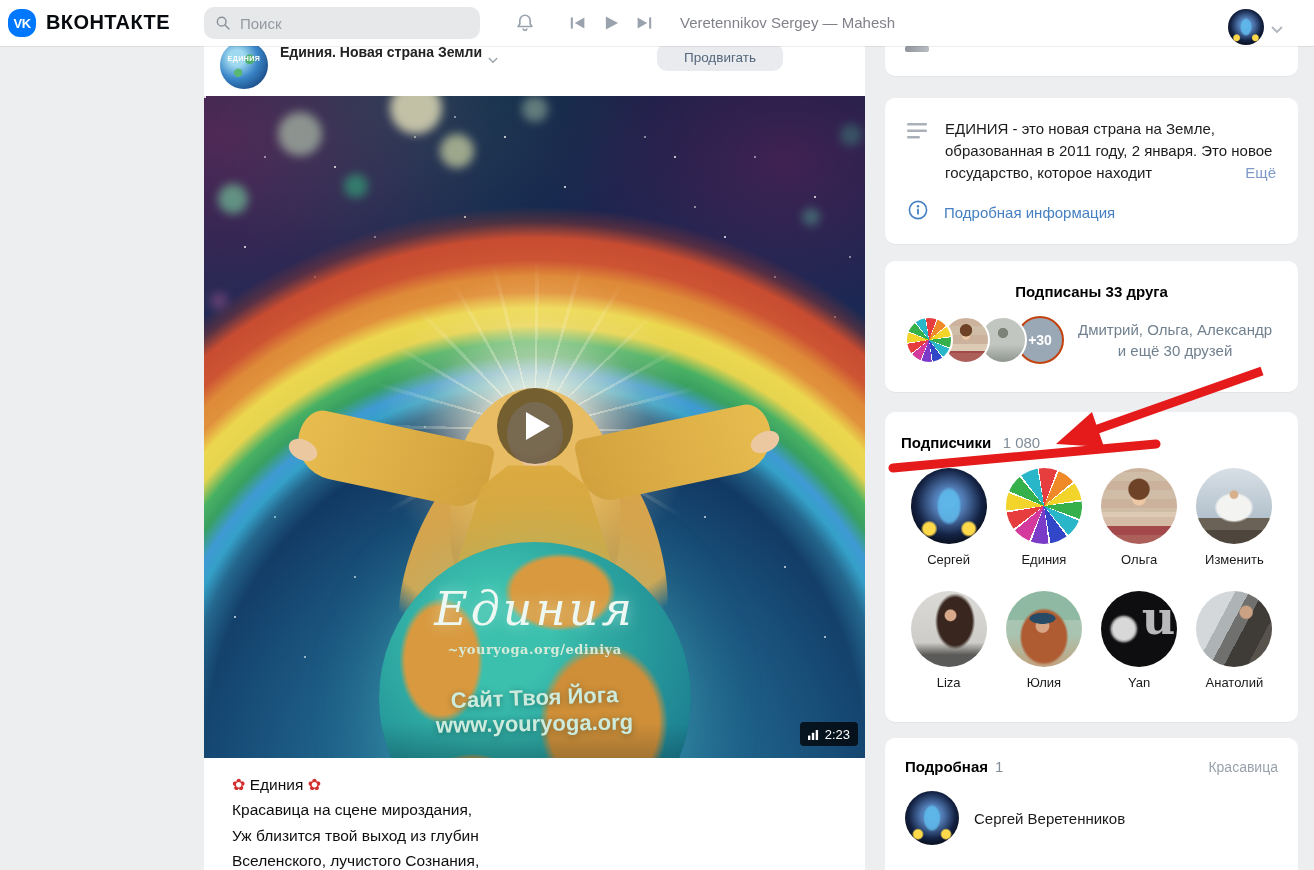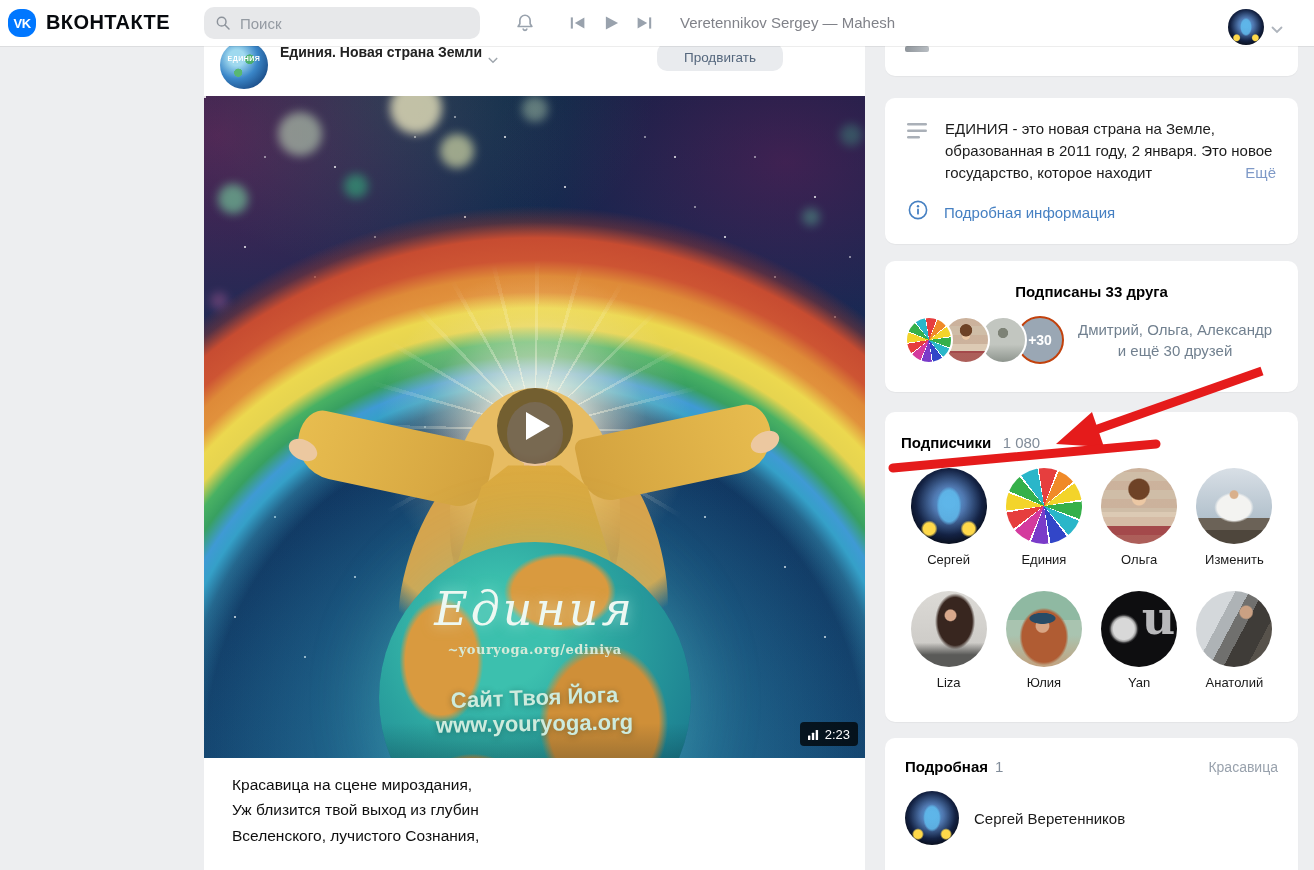--- a/index.html
+++ b/index.html
@@ -325,20 +325,25 @@
           <svg width="11" height="11" viewBox="0 0 12 12" fill="#fff">
               <rect x="0" y="7" width="2.6" height="5" rx="0.6"></rect>
               <rect x="4.2" y="4" width="2.6" height="8" rx="0.6"></rect>
               <rect x="8.4" y="1" width="2.6" height="11" rx="0.6"></rect>
             </svg>
           <span>2:23</span>
         </div>
       </div>
 
       <div class="post-text">
+        <div>
+          <span class="rose">✿</span>
+          <span>Единия</span>
+          <span class="rose">✿</span>
+        </div>
         <div>Красавица на сцене мироздания,</div>
         <div>Уж близится твой выход из глубин</div>
         <div>Вселенского, лучистого Сознания,</div>
       </div>
     </div>
   </div>
 
   <aside class="sidebar">
 
     <div class="card card-partial">

